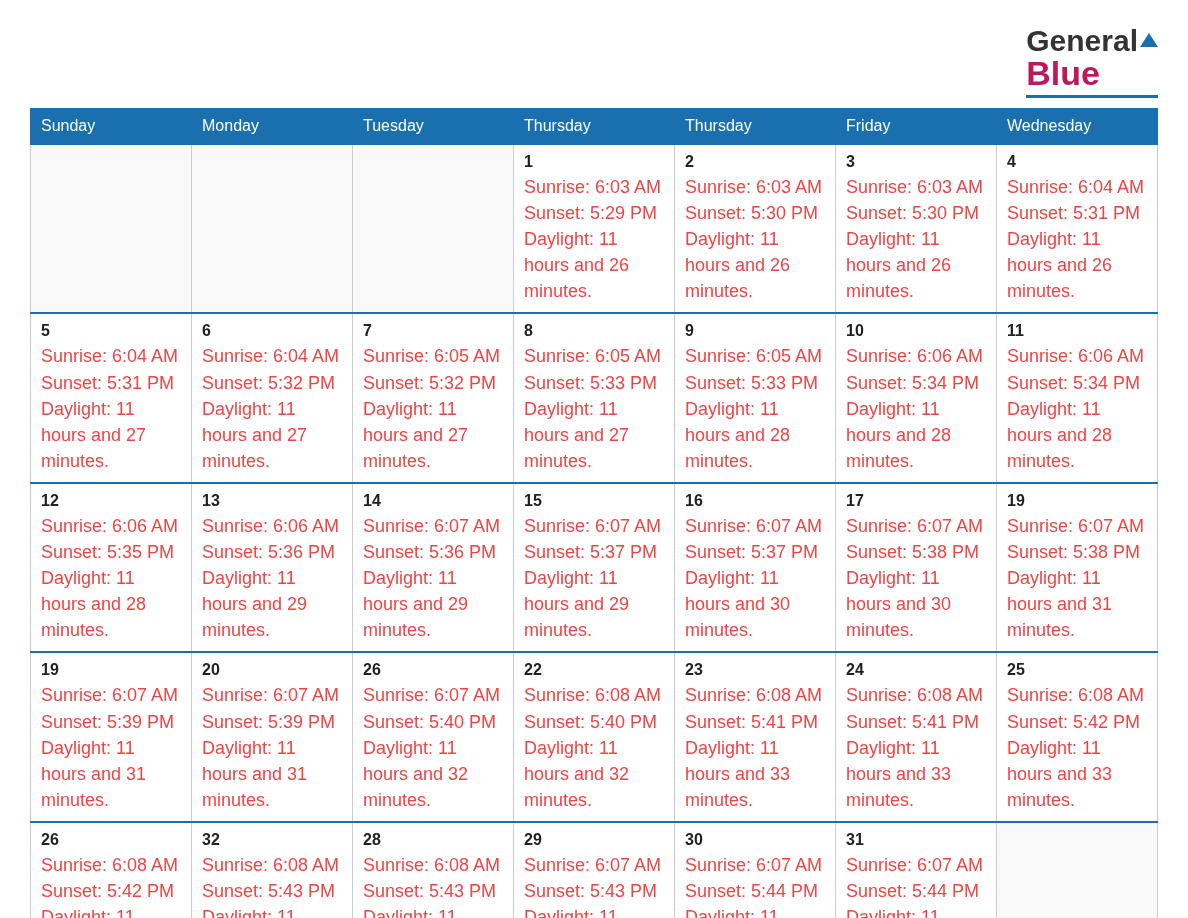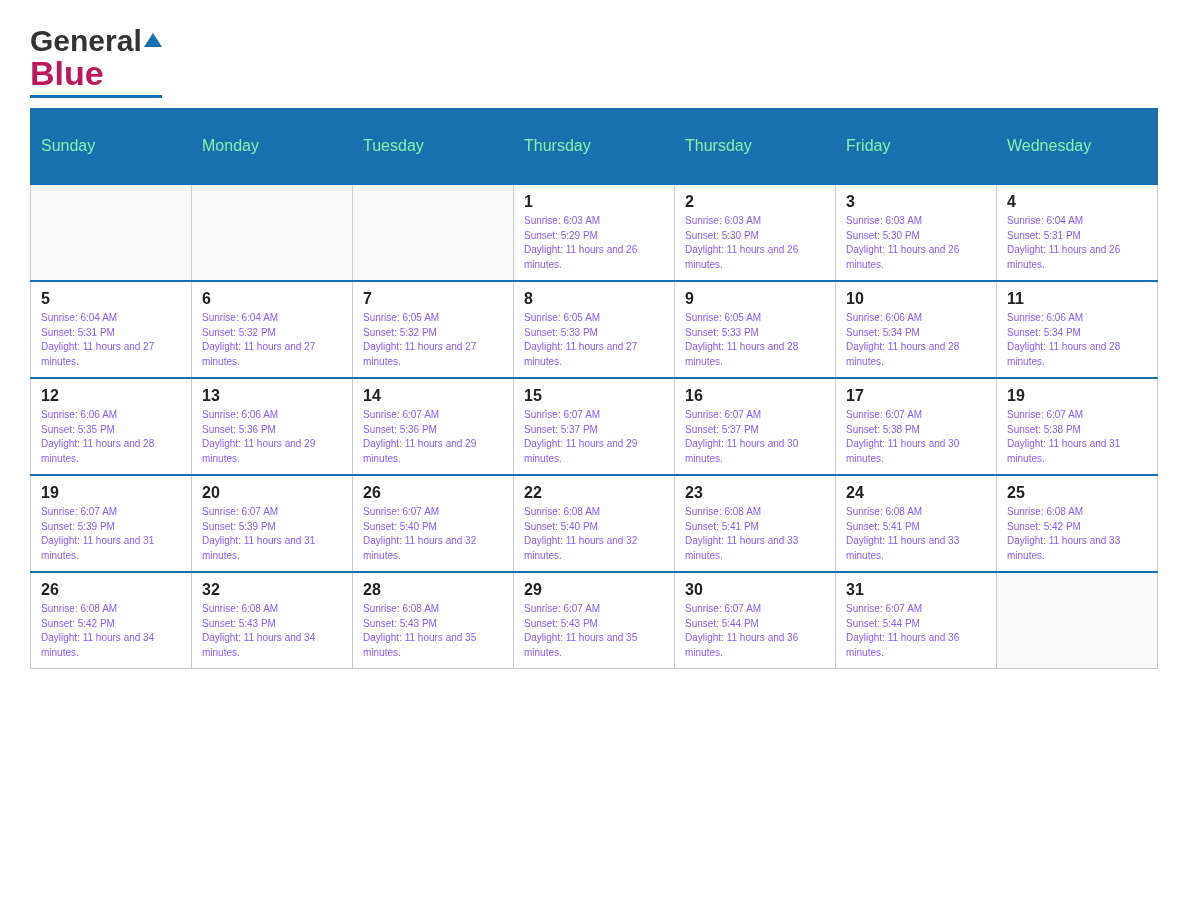--- a/index.html
+++ b/index.html
@@ -5,21 +5,21 @@
     * { margin: 0; padding: 0; box-sizing: border-box; }
     body {
       font-family: Arial, sans-serif;
       background: #fff;
       width: 1188px;
       min-height: 918px;
       padding: 20px 30px;
     }
     .header {
       display: flex;
-      justify-content: space-between;
+      justify-content: flex-end;
       align-items: flex-start;
       margin-bottom: 10px;
     }
     .title-block {
       text-align: right;
     }
     .title-block h1 {
       font-size: 52px;
       font-weight: bold;
       color: #222;
@@ -30,24 +30,24 @@
       font-weight: normal;
       color: #444;
     }
     .calendar {
       width: 100%;
       border-collapse: collapse;
       margin-top: 6px;
     }
     .calendar thead th {
       background: #1a6faf;
-      color: #86efac;
+      color: #ffffff;
       font-size: 16px;
       font-weight: normal;
-      padding: 28px 10px;
+      padding: 8px 10px;
       text-align: left;
       border: 1px solid #1a6faf;
     }
     .calendar tbody td {
       width: 14.28%;
       vertical-align: top;
       padding: 8px 10px 8px 10px;
       border: 1px solid #ccc;
       font-size: 13px;
       color: #222;
@@ -57,22 +57,22 @@
       border-top: 2px solid #1a6faf;
     }
     .day-num {
       font-size: 16px;
       font-weight: bold;
       color: #222;
       display: block;
       margin-bottom: 3px;
     }
     .day-info {
-      color: #8b5cf6;
-      font-size: 10px;
+      color: #ef4444;
+      font-size: 18px;
       line-height: 1.45;
     }
     .empty-cell {
       background: #f9f9f9;
     }
     .logo-name {
       font-size: 30px;
       font-weight: bold;
       color: #333;
       display: inline-flex;

